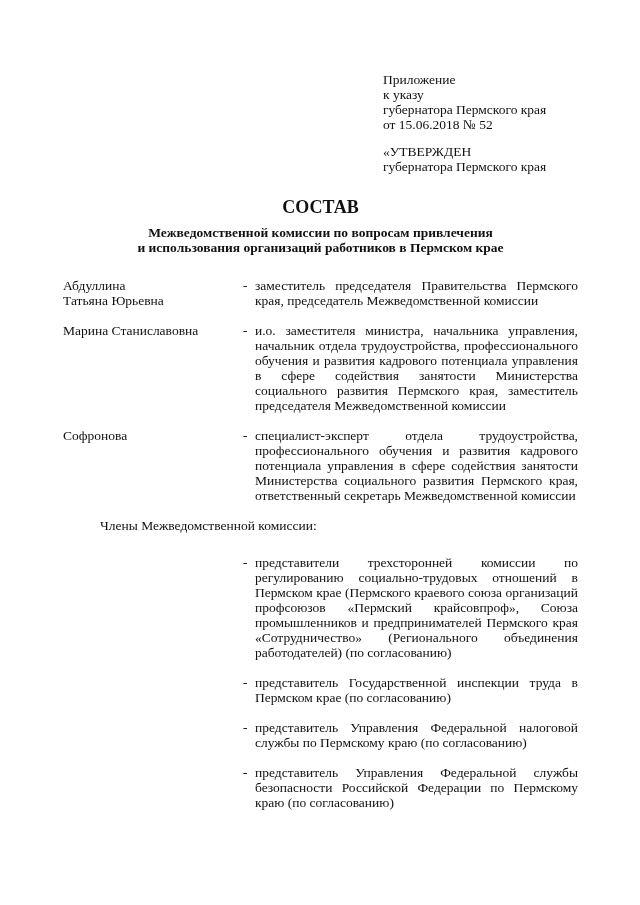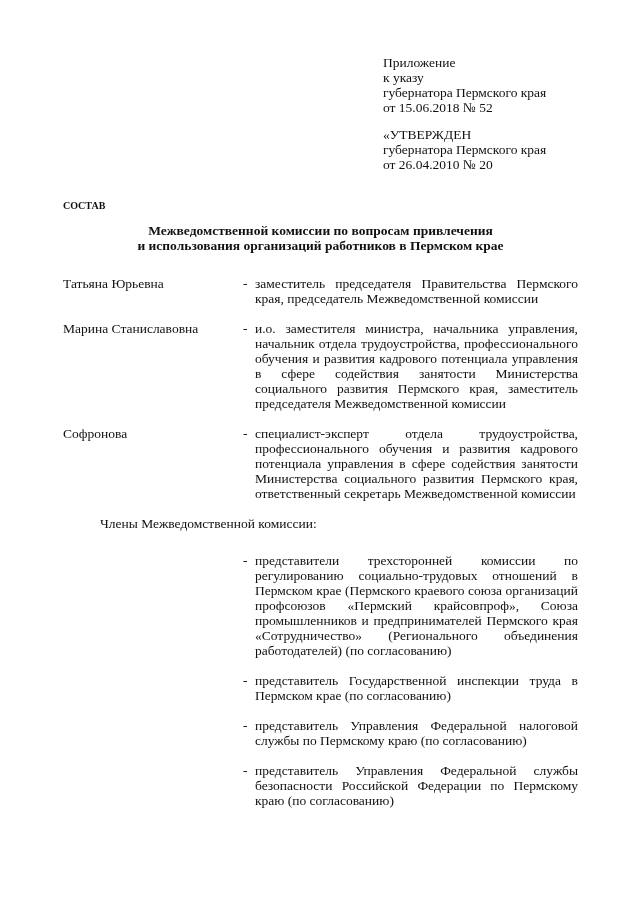--- a/index.html
+++ b/index.html
@@ -10,35 +10,36 @@
   .page {
     position: relative;
     width: 640px;
     height: 905px;
     background: #ffffff;
     color: #111111;
     font-family: "Liberation Serif", "DejaVu Serif", serif;
     font-size: 13.5px;
     line-height: 15px;
     box-sizing: border-box;
-    padding: 55px 62px 20px 63px;
+    padding: 72px 62px 20px 63px;
     overflow: hidden;
   }
   .header-blocks {
     margin-left: 320px;
   }
   .hblock {
     margin-bottom: 12px;
   }
   .hblock div {
     white-space: nowrap;
   }
   .doc-title {
+    text-align: center;
     font-weight: bold;
-    font-size: 10px;
+    font-size: 18px;
     margin-top: 26px;
   }
   .doc-subtitle {
     text-align: center;
     font-weight: bold;
     font-size: 13.5px;
     margin-top: 10px;
   }
   .members {
     margin-top: 23px;
@@ -84,34 +85,34 @@
   <div class="header-blocks">
     <div class="hblock">
       <div>Приложение</div>
       <div>к указу</div>
       <div>губернатора Пермского края</div>
       <div>от 15.06.2018 № 52</div>
     </div>
     <div class="hblock">
       <div>«УТВЕРЖДЕН</div>
       <div>губернатора Пермского края</div>
-      <div>от 26.04.2010 № 20</div>
     </div>
   </div>
 
   <div class="doc-title">СОСТАВ</div>
   <div class="doc-subtitle">
     <div>Межведомственной комиссии по вопросам привлечения</div>
     <div>и использования организаций работников в Пермском крае</div>
   </div>
 
   <div class="members">
 
     <div class="member-row">
       <div class="member-name">
+        <div>Абдуллина</div>
         <div>Татьяна Юрьевна</div>
       </div>
       <div class="member-desc">
         <span class="dash-cell">-</span>
         <span class="desc-text">заместитель председателя Правительства Пермского края, председатель Межведомственной комиссии</span>
       </div>
     </div>
 
     <div class="member-row">
       <div class="member-name">

